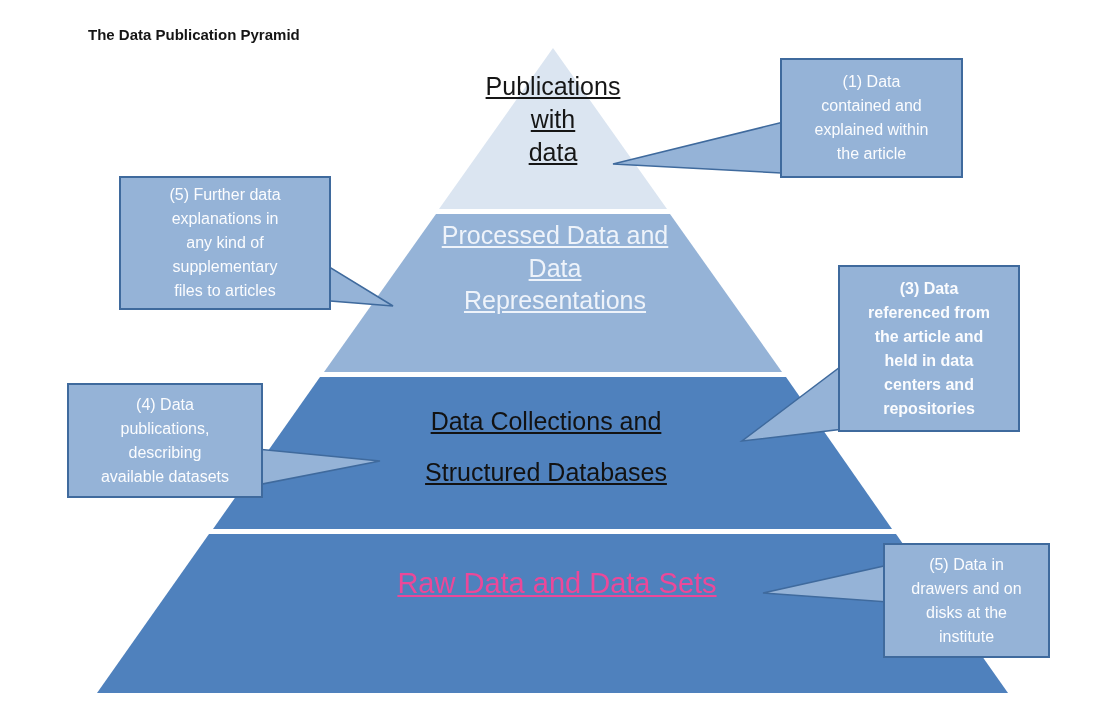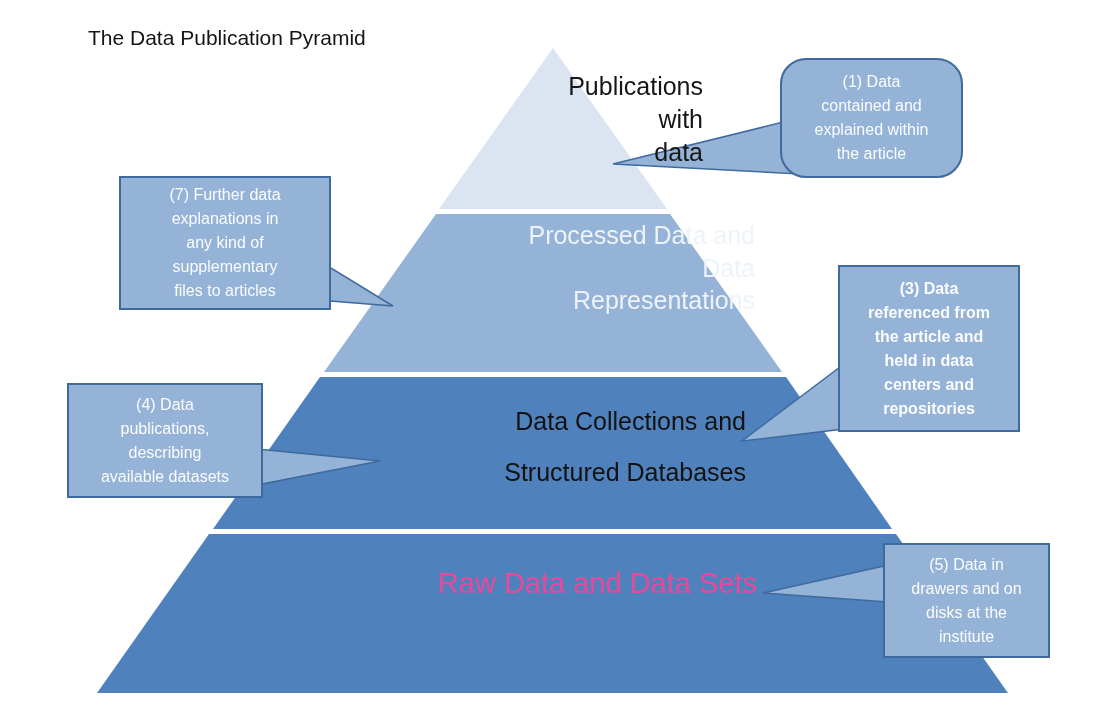--- a/index.html
+++ b/index.html
@@ -13,31 +13,32 @@
   }
   #pyramid-svg {
     position: absolute;
     left: 0; top: 0;
     width: 1115px; height: 726px;
     z-index: 1;
   }
   .diagram-title {
     position: absolute;
     left: 88px; top: 26px;
-    font-size: 21px;
-    font-weight: normal;
+    font-size: 15px;
+    font-weight: bold;
     color: #151515;
     z-index: 3;
     letter-spacing: 0px;
   }
   .layer-label {
     position: absolute;
     z-index: 2;
-    text-align: right;
+    text-align: center;
     white-space: pre-line;
+    text-decoration: underline;
   }
   .layer-label.l1 {
     left: 403px; top: 70px; width: 300px;
     font-size: 25px; line-height: 1.32; color: #161616;
   }
   .layer-label.l2 {
     left: 355px; top: 219px; width: 400px;
     font-size: 25px; line-height: 1.30; color: #eef3fa;
   }
   .layer-label.l3 {
@@ -57,21 +58,21 @@
     color: #fbfcfe;
     font-size: 16px;
     line-height: 1.5;
     text-align: center;
     display: flex;
     align-items: center;
     justify-content: center;
     white-space: pre-line;
   }
   .callout .callout-text { width: 100%; }
-  #callout-1 { left: 780px; top: 58px;  width: 183px; height: 120px; border-radius: 26px; }
+  #callout-1 { left: 780px; top: 58px;  width: 183px; height: 120px; }
   #callout-2 { left: 119px; top: 176px; width: 212px; height: 134px; }
   #callout-3 { left: 838px; top: 265px; width: 182px; height: 167px; font-weight: bold; }
   #callout-4 { left: 67px;  top: 383px; width: 196px; height: 115px; }
   #callout-5 { left: 883px; top: 503px; width: 167px; height: 115px; margin-top: 40px; }
 </style>
 </head>
 <body>
 
 <div id="canvas">
 
@@ -101,21 +102,21 @@
 Representations</div>
   <div class="layer-label l4">Raw Data and Data Sets</div>
 
   <div id="callout-1" class="callout">
     <div class="callout-text">(1) Data
 contained and
 explained within
 the article</div>
   </div>
   <div id="callout-2" class="callout">
-    <div class="callout-text">(7) Further data
+    <div class="callout-text">(5) Further data
 explanations in
 any kind of
 supplementary
 files to articles</div>
   </div>
   <div id="callout-3" class="callout">
     <div class="callout-text">(3) Data
 referenced from
 the article and
 held in data

